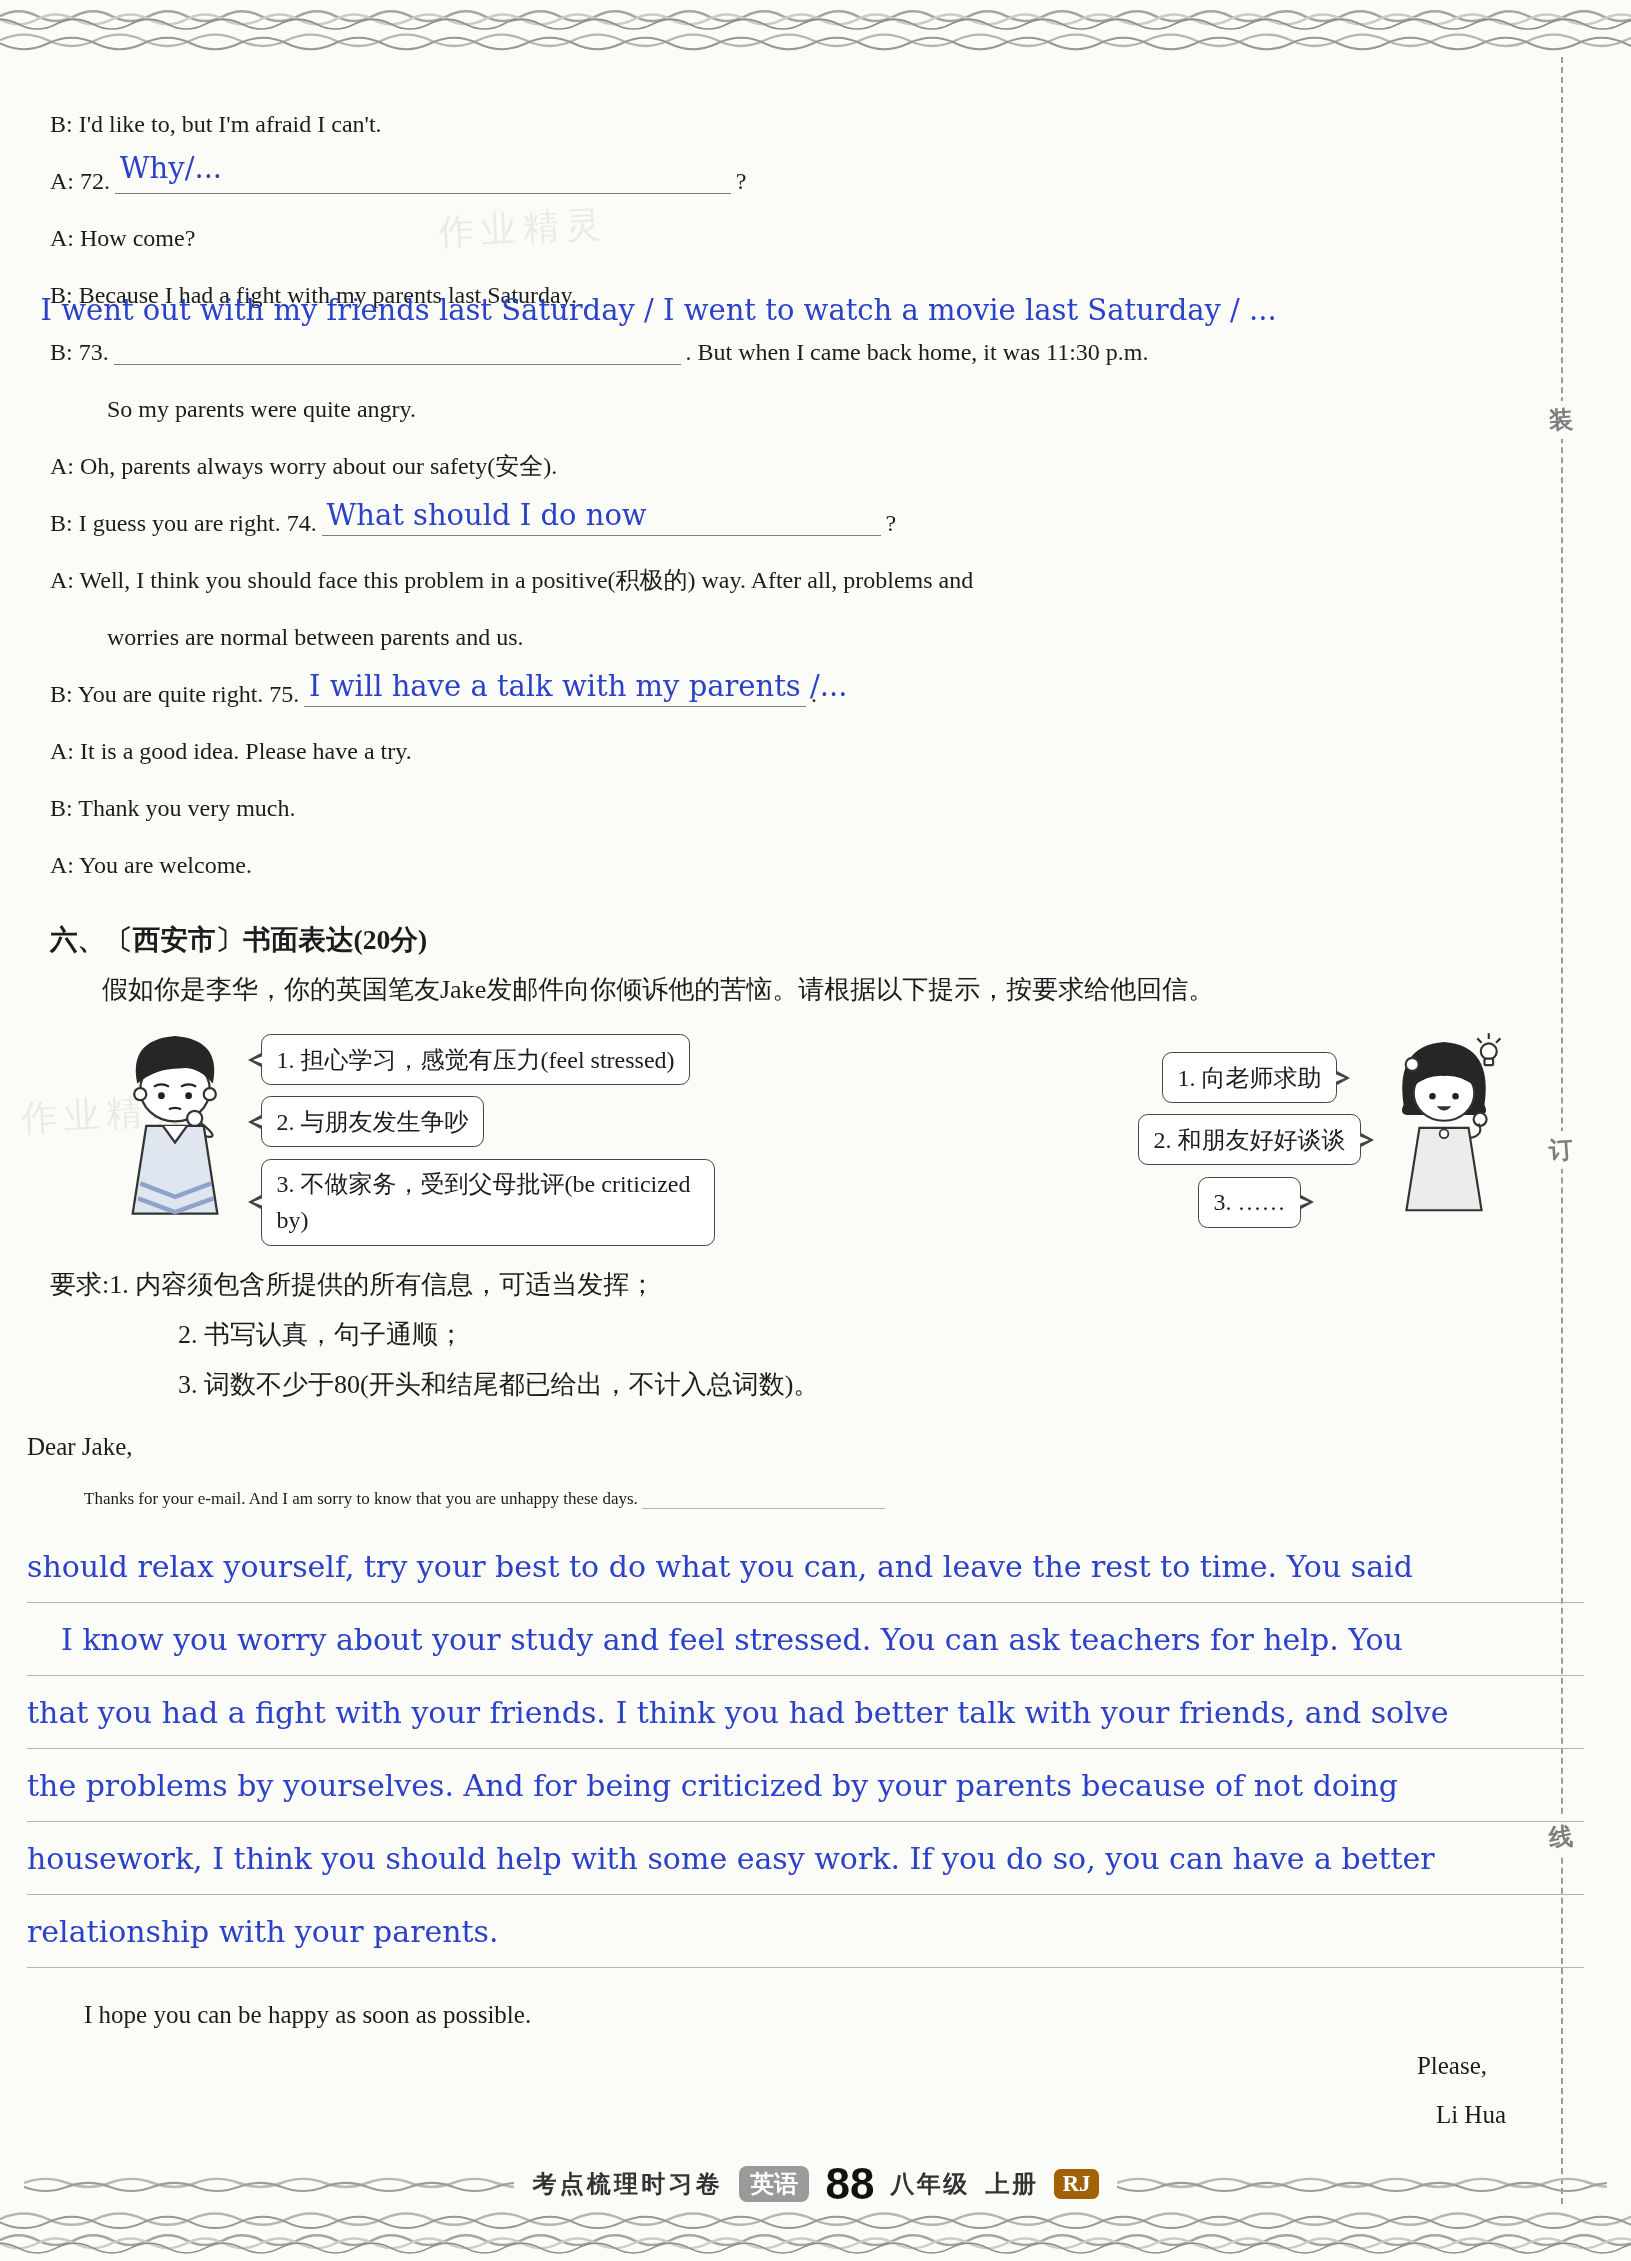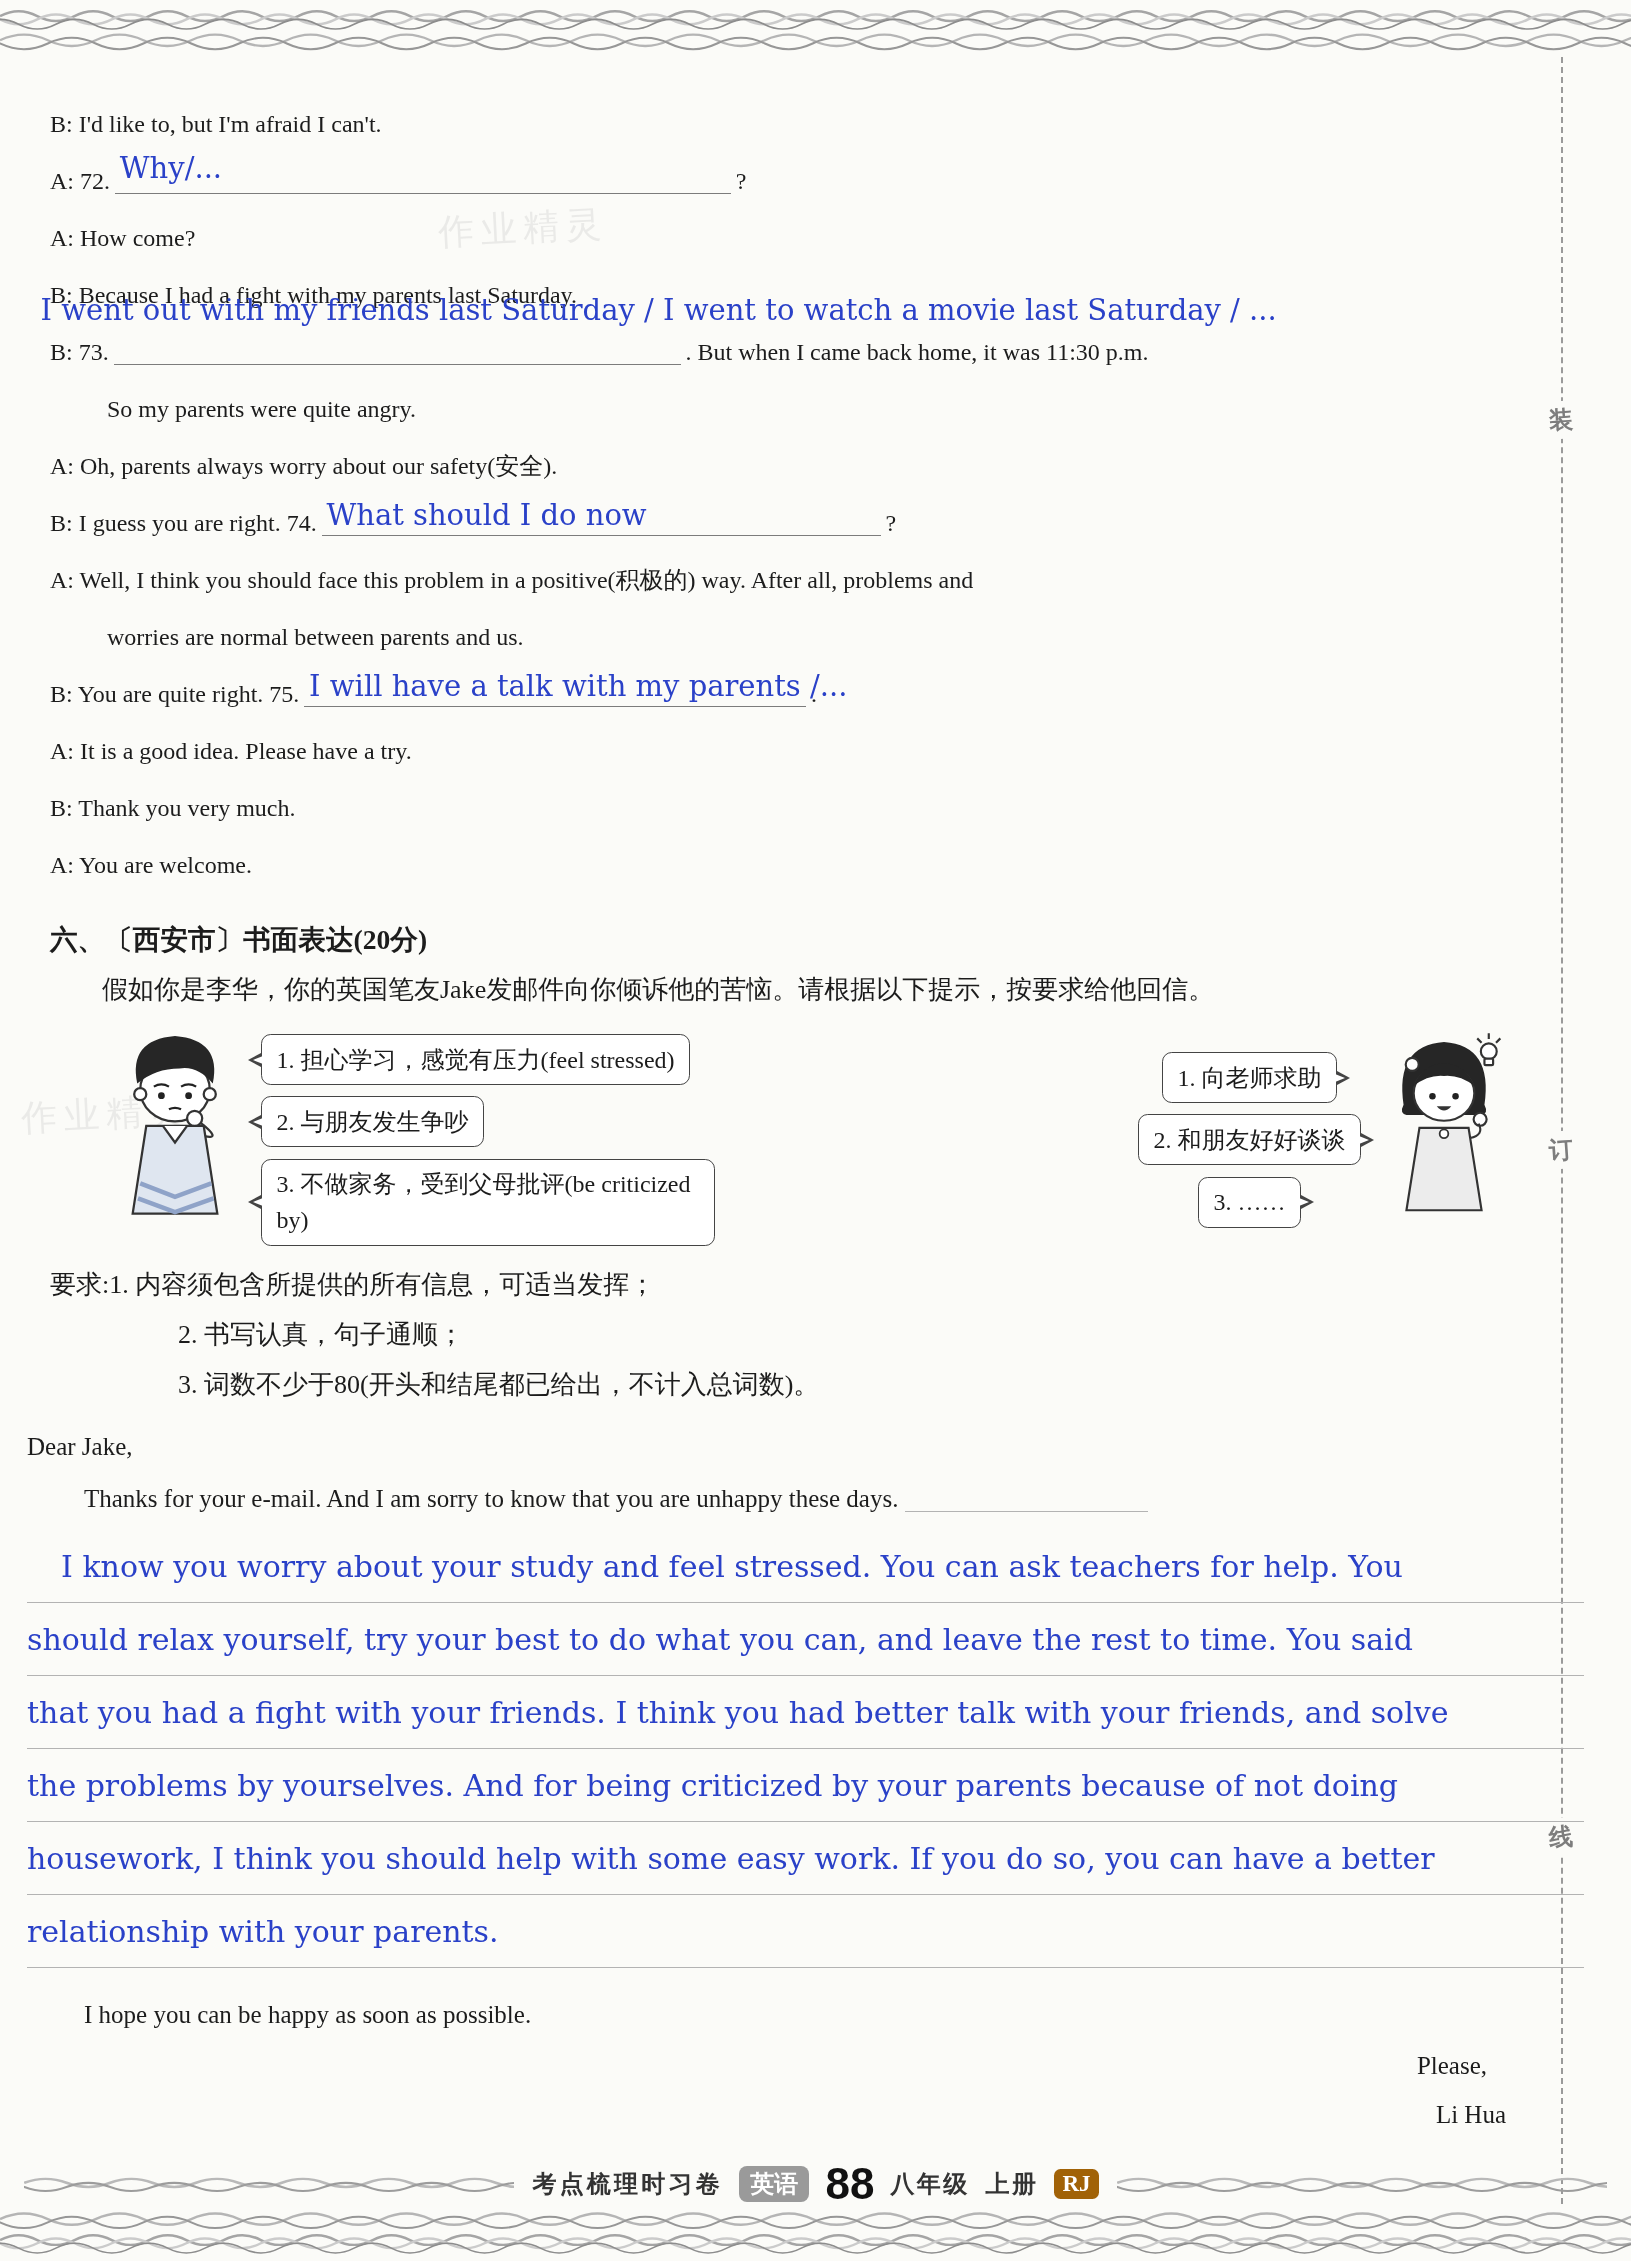--- a/index.html
+++ b/index.html
@@ -61,21 +61,21 @@
   .bubble.br::before{content:"";position:absolute;right:-13.8px;top:50%;transform:translateY(-50%);border-top:7.3px solid transparent;border-bottom:7.3px solid transparent;border-left:13.8px solid #444;}
   .bubble.br::after{content:"";position:absolute;right:-9px;top:50%;transform:translateY(-50%);border-top:4.9px solid transparent;border-bottom:4.9px solid transparent;border-left:10.5px solid #fff;}
   .bubble.wide{max-width:454px;}
 
   .req{font-size:26px;line-height:50px;}
   .req.indent{padding-left:128px;}
 
   
   .letter{margin-left:-23px;margin-right:-75px;margin-top:11.3px;}
   .salutation{font-size:25px;line-height:52px;}
-  .opening{font-size:25px;line-height:52px;text-indent:57px;}
+  .opening{font-size:17px;line-height:52px;text-indent:57px;}
   .blank-open{display:inline-block;width:243px;height:24px;border-bottom:1.6px solid var(--line-gray);vertical-align:-4.9px;text-indent:0;}
   .letter-body{margin-top:4.9px;}
   .bodyline{height:73px;line-height:73px;border-bottom:1.6px solid var(--line-gray);font-size:30px;color:var(--answer-blue);font-family:"DejaVu Serif","Liberation Serif",serif;white-space:nowrap;}
   .bodyline.first{text-indent:34px;}
   .closing{margin-top:21px;font-size:25px;line-height:52px;text-indent:57px;}
   .signoff{font-size:25px;line-height:49px;text-align:right;padding-right:97px;}
   .signature{font-size:25px;line-height:49px;text-align:right;padding-right:78px;}
 
   
   .footer{position:absolute;left:0;right:0;bottom:52px;display:flex;align-items:center;gap:18px;padding:0 24px;}
@@ -207,22 +207,22 @@
         <p class="req indent">2. 书写认真，句子通顺；</p>
         <p class="req indent">3. 词数不少于80(开头和结尾都已给出，不计入总词数)。</p>
       </div>
     </section>
 
     <section class="letter">
       <p class="salutation">Dear Jake,</p>
       <p class="opening"><span>Thanks for your e-mail. And I am sorry to know that you are unhappy these days.</span> <span class="blank-open"></span></p>
 
       <div class="letter-body">
+        <div class="bodyline">should relax yourself, try your best to do what you can, and leave the rest to time. You said</div>
         <div class="bodyline first">I know you worry about your study and feel stressed. You can ask teachers for help. You</div>
-        <div class="bodyline">should relax yourself, try your best to do what you can, and leave the rest to time. You said</div>
         <div class="bodyline">that you had a fight with your friends. I think you had better talk with your friends, and solve</div>
         <div class="bodyline">the problems by yourselves. And for being criticized by your parents because of not doing</div>
         <div class="bodyline">housework, I think you should help with some easy work. If you do so, you can have a better</div>
         <div class="bodyline">relationship with your parents.</div>
       </div>
 
       <p class="closing">I hope you can be happy as soon as possible.</p>
       <p class="signoff">Please,</p>
       <p class="signature">Li Hua</p>
     </section>

